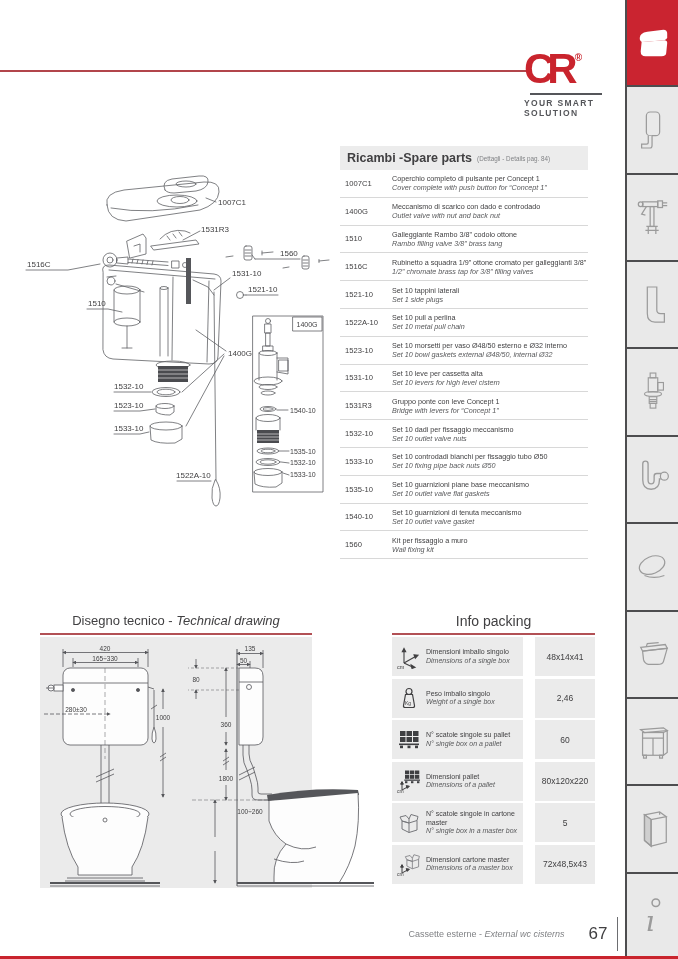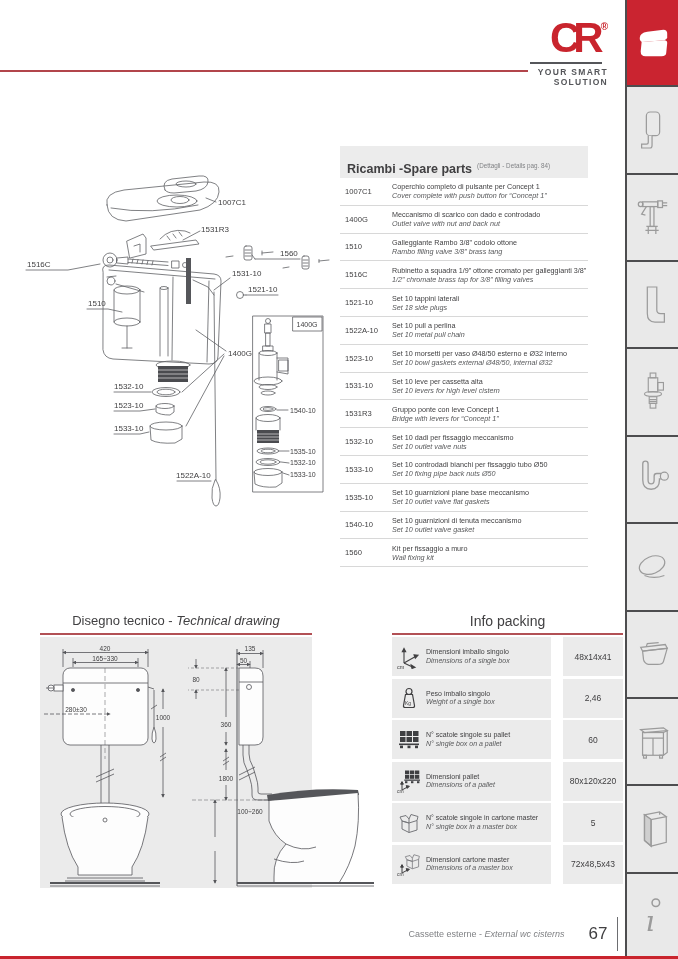--- a/index.html
+++ b/index.html
@@ -1,53 +1,53 @@
 <!DOCTYPE html>
 <html><head>
 <meta charset="utf-8">
 <style>
   *{margin:0;padding:0;box-sizing:border-box}
   html,body{width:678px;height:959px}
   body{position:relative;background:#fff;font-family:"Liberation Sans","DejaVu Sans",sans-serif;color:#414042;overflow:hidden}
   .top-line{position:absolute;top:70px;left:0;width:528px;height:2px;background:#b2454b}
   .bottom-line{position:absolute;left:0;bottom:0;width:100%;height:3px;background:#c9242d;z-index:9}
   
-  .logo{position:absolute;top:3px;left:524px;width:84px;text-align:right}
+  .logo{position:absolute;top:34px;left:524px;width:84px;text-align:left}
   .logo-mark{font-weight:bold;font-size:42px;line-height:48px;color:#c9242d;letter-spacing:-7px}
   .logo-reg{font-size:10px;vertical-align:22px;letter-spacing:0;margin-left:4px}
   .logo-line{border-top:2px solid #55565a;margin:0 6px 3px}
   .logo-tag{font-size:8.5px;line-height:10px;letter-spacing:1.3px;color:#55565a;font-weight:bold}
   
   .sidebar{position:absolute;top:0;right:0;width:53px;height:959px;display:flex;flex-direction:column;border-left:2px solid #4d4d4f;z-index:5}
   .side-item{flex:1;display:flex;align-items:center;justify-content:center;background:#e9e9e9;border-top:2px solid #4d4d4f}
   .side-item:first-child{border-top:none;background:#ca2430}
   .side-item svg{display:block}
   
   .exploded{position:absolute;left:10px;top:160px;width:330px;height:400px}
   .exploded text{font-size:8px;fill:#414042}
   .exploded .boxlbl{font-size:7px}
   
   .spare{position:absolute;left:340px;top:146px;width:248px}
-  .sp-header{background:#ececec;height:24px;display:flex;align-items:flex-start;padding:16px 7px;white-space:nowrap}
+  .sp-header{background:#ececec;height:24px;display:flex;align-items:center;padding:0 7px;white-space:nowrap}
   .sp-title-it{font-size:12.5px;font-weight:bold;color:#414042}
   .sp-title-en{font-size:12.5px;font-weight:bold;color:#414042}
   .sp-note{font-size:6.3px;color:#808285;margin-left:5px}
   .sp-row{display:flex;align-items:center;height:27.8px;border-bottom:1px solid #d8d8d8}
   .sp-code{width:52px;flex-shrink:0;font-size:7.6px;padding-left:5px;color:#414042}
   .sp-desc{font-size:7.2px;line-height:9px;color:#414042}
   .sp-desc .en{font-style:italic;color:#58595b}
   
   .tech{position:absolute;left:40px;top:609px;width:272px}
   .tech-title,.pk-title{height:26px;border-bottom:2px solid #b25055;text-align:center;font-size:13px;padding-top:4px;color:#414042}
   .title-en{font-style:italic}
   .tech-panel{margin-top:2px;height:251px;background:#ebebeb}
   .tech-panel svg{display:block;width:338px;height:251px}
   .tech-panel text{font-size:6.5px;fill:#414042}
   
-  .packing{position:absolute;left:392px;top:609px;width:231px}
+  .packing{position:absolute;left:392px;top:609px;width:203px}
   .pk-title{font-size:14px}
   .pk-rows{margin-top:2px}
   .pk-row{display:flex;height:39px;margin-bottom:2.6px}
   .pk-main{flex:1;background:#ebebeb;display:flex;align-items:center;gap:4px;padding:0 3px}
   .pk-icon{width:27px;flex-shrink:0;display:flex;justify-content:center}
   .pk-text{font-size:7px;line-height:8.6px;color:#414042}
   .pk-text .en{font-style:italic;color:#58595b}
   .pk-value{width:60px;flex-shrink:0;margin-left:12px;background:#ebebeb;display:flex;align-items:center;justify-content:center;font-size:8.5px;color:#414042}
   
   .footer{position:absolute;top:916px;left:300px;width:318px;height:36px;display:flex;align-items:center;justify-content:flex-end}
@@ -353,21 +353,21 @@
         <div class="sp-code">1516C</div>
         <div class="sp-desc">
           <div>Rubinetto a squadra 1/9” ottone cromato per galleggianti 3/8”</div>
           <div class="en">1/2” chromate brass tap for 3/8” filling valves</div>
         </div>
       </div>
       <div class="sp-row">
         <div class="sp-code">1521-10</div>
         <div class="sp-desc">
           <div>Set 10 tappini laterali</div>
-          <div class="en">Set 18 side plugs</div>
+          <div class="en">Set 1 side plugs</div>
         </div>
       </div>
       <div class="sp-row">
         <div class="sp-code">1522A-10</div>
         <div class="sp-desc">
           <div>Set 10 pull a perlina</div>
           <div class="en">Set 10 metal pull chain</div>
         </div>
       </div>
       <div class="sp-row">

